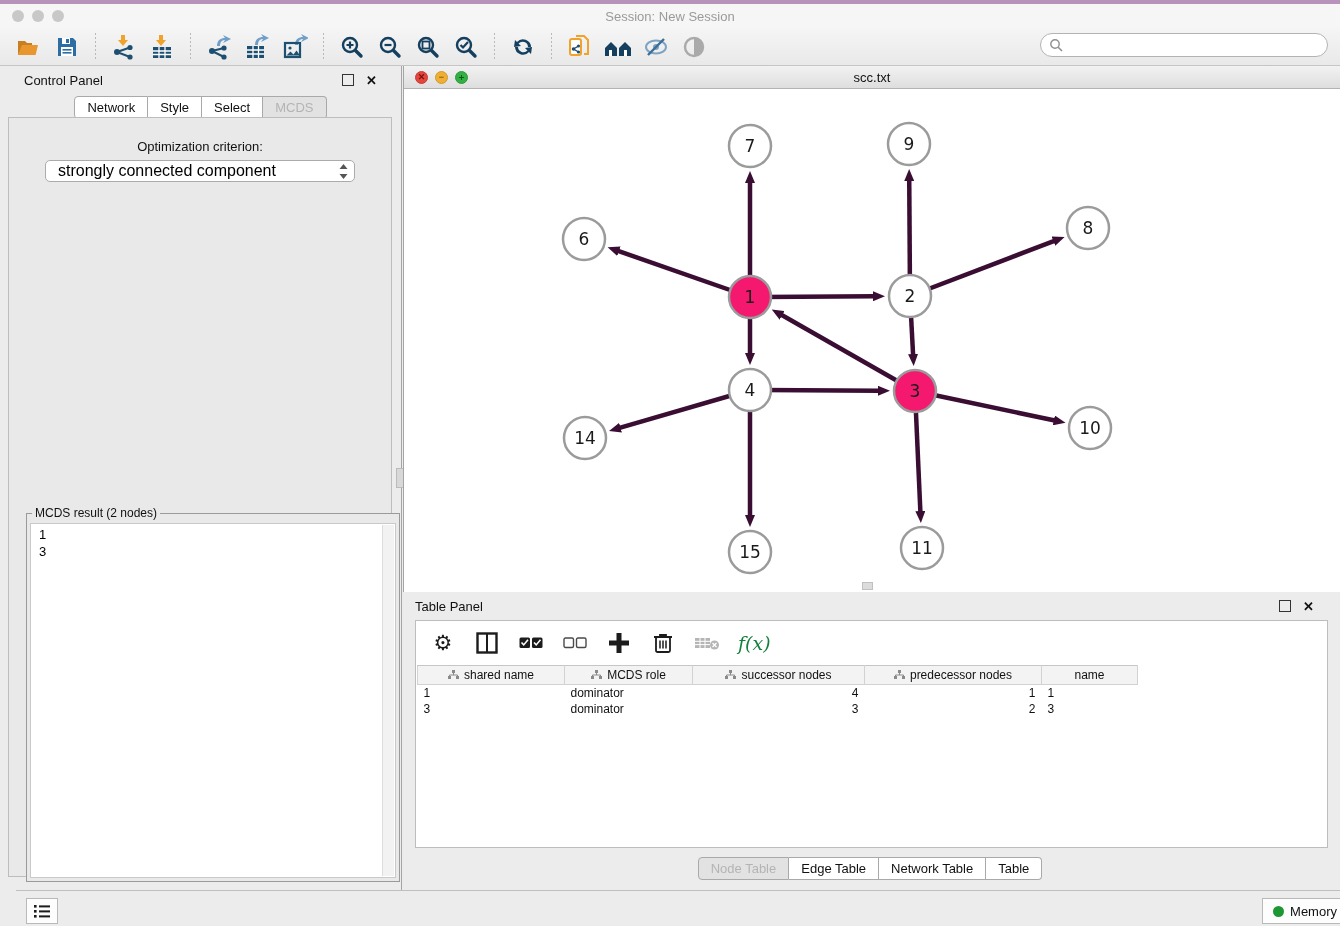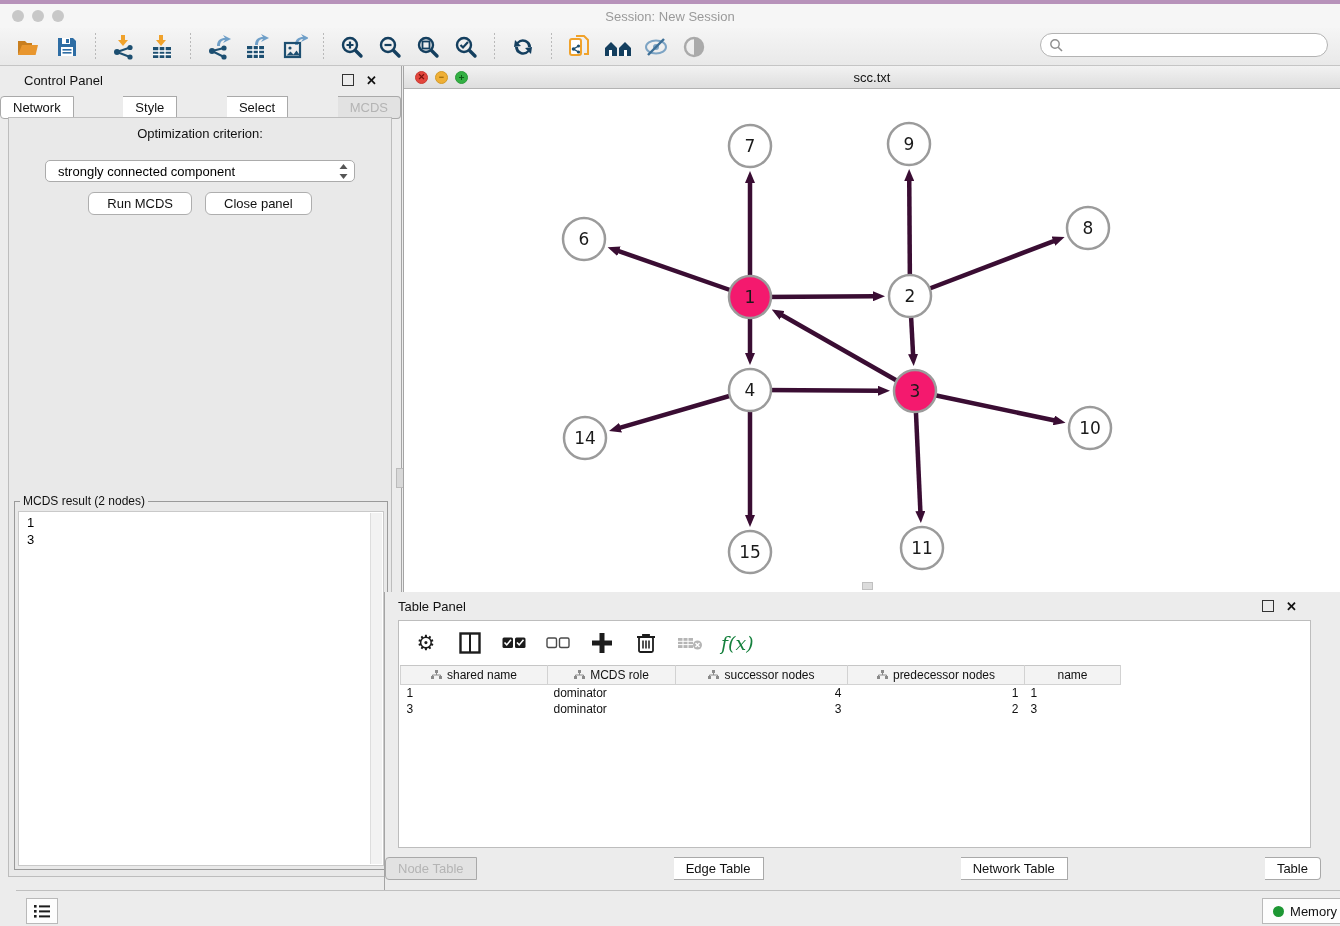--- a/index.html
+++ b/index.html
@@ -21,58 +21,58 @@
   .searchbox{position:absolute;right:12px;top:5px;width:288px;height:24px;background:#fff;
              border:1px solid #b3b3b3;border-radius:13px;display:flex;align-items:center;padding-left:8px;box-sizing:border-box}
   .searchbox input{border:none;outline:none;flex:1;font-size:12px;background:transparent;margin-left:4px}
   
   .control-panel{position:absolute;left:0;top:66px;width:402px;height:824px;background:#ececec;
                  border-right:1px solid #a5a5a5;box-sizing:border-box}
   .panel-head{height:28px;display:flex;align-items:center;font-size:13px;color:#111;padding:0 24px}
   .panel-head .spacer{flex:1}
   .float-btn{width:10px;height:10px;border:1.5px solid #333;margin-right:12px}
   .close-x{font-size:13px;font-weight:bold;color:#111}
-  .tabstrip{position:absolute;left:0;right:0;display:flex;justify-content:space-between}
+  .tabstrip{position:absolute;left:0;right:0;display:flex;justify-content:center}
   .cp-tabs{top:30px}
   .tab{font-size:13px;padding:3px 12px;background:#fff;border:1px solid #a9a9a9;border-left:none;color:#111}
   .tab:first-child{border-left:1px solid #a9a9a9;border-radius:4px 0 0 4px}
   .tab:last-child{border-radius:0 4px 4px 0}
   .tab.active{background:#e2e2e2;color:#b4b4b4}
   .cp-content{position:absolute;left:8px;top:51px;width:384px;height:760px;background:#e9e9e9;
               border:1px solid #bdbdbd;box-sizing:border-box}
-  .opt-label{text-align:center;font-size:13px;margin-top:8px;color:#111}
+  .opt-label{text-align:center;font-size:13px;margin-top:21px;color:#111}
   .selectbox{position:absolute;left:36px;top:42px;width:310px;height:22px;background:#fff;
              border:1px solid #ababab;border-radius:5px;display:flex;align-items:center;
-             font-size:13px;padding-left:12px;box-sizing:border-box}
+             font-size:16px;padding-left:12px;box-sizing:border-box}
   .stepper{position:absolute;right:6px;top:3px}
   .btnrow{position:absolute;left:0;top:74px;width:100%;display:flex;justify-content:center;gap:13px}
   .mac-btn{background:#fff;border:1px solid #aeaeae;border-radius:6px;font-size:13px;padding:3px 18px;color:#111}
   .result-fs{position:absolute;left:5px;top:376px;width:372px;height:374px;border:1px solid #9a9a9a;
-             margin:0;padding:0;background:#e9e9e9}
+             margin:12px;padding:0;background:#e9e9e9}
   .result-fs legend{font-size:12px;color:#111;margin-left:5px;padding:0 3px}
   .result-inner{position:absolute;left:3px;right:3px;top:3px;bottom:3px;background:#fff;
                 border:1px solid #c9c9c9;font-size:13px;line-height:17px;padding:2px 0 0 8px;box-sizing:border-box}
   .result-scroll{position:absolute;right:1px;top:1px;bottom:1px;width:11px;background:#f2f2f2;border-left:1px solid #ddd}
   .v-handle{position:absolute;left:396px;top:468px;width:7px;height:18px;background:#d8d8d8;border:1px solid #bbb}
   
   .net-window{position:absolute;left:403px;top:66px;width:937px;height:526px;background:#fff;
               border-left:1px solid #a5a5a5;box-sizing:border-box}
   .net-titlebar{height:22px;background:linear-gradient(#f2f2f2,#dedede);border-bottom:1px solid #b3b3b3;
                 display:flex;align-items:center;position:relative}
   .traffic{width:13px;height:13px;border-radius:50%;margin-left:7px;display:flex;align-items:center;
            justify-content:center;font-size:9px;font-weight:bold;line-height:1}
   .traffic:first-child{margin-left:11px}
   .t-red{background:#e2463d;color:#7c100c;border:1px solid #c93a32;box-sizing:border-box}
   .t-yel{background:#efaf35;color:#8a5d00;border:1px solid #d29a28;box-sizing:border-box}
   .t-grn{background:#33b043;color:#0c5c17;border:1px solid #2b9a3a;box-sizing:border-box}
   .net-title{position:absolute;left:0;right:0;text-align:center;font-size:13px;color:#111}
   .canvas{position:absolute;left:0;top:22px;right:0;bottom:0}
   .net-handle{position:absolute;left:458px;bottom:2px;width:9px;height:6px;background:#dcdcdc;border:1px solid #c0c0c0}
   
-  .table-panel{position:absolute;left:384px;top:592px;width:937px;height:298px;background:#ececec;
+  .table-panel{position:absolute;left:401px;top:592px;width:937px;height:298px;background:#ececec;
                border-left:1px solid #a5a5a5;box-sizing:border-box}
   .tp-box{position:absolute;left:13px;top:28px;right:10px;height:228px;background:#fff;
           border:1px solid #bdbdbd;box-sizing:border-box}
   .tp-toolbar{height:44px;display:flex;align-items:center;padding-left:14px;gap:18px}
   .tp-tool{display:flex;align-items:center;justify-content:center;width:26px;height:26px}
   table.datatable{border-collapse:collapse;font-size:12px;margin-left:1px}
   table.datatable th{background:#f3f3f3;border:1px solid #d2d2d2;border-top:1px solid #c6c6c6;
        font-weight:normal;height:18px;padding:0 4px;color:#111}
   table.datatable th .hdr{display:inline-flex;align-items:center;gap:5px}
   table.datatable td{height:16px;padding:0 6px;color:#111}
@@ -252,24 +252,20 @@
   <div class="cp-content">
     <div class="opt-label">Optimization criterion:</div>
     <div class="selectbox">
       <span>strongly connected component</span>
       <span class="stepper">
         <svg width="9" height="15" viewBox="0 0 9 15">
             <path d="M4.5 0 L8.5 5 h-8 z" fill="#555"></path>
             <path d="M4.5 15 L0.5 10 h8 z" fill="#555"></path>
           </svg>
       </span>
-    </div>
-    <div class="btnrow">
-      <button class="mac-btn">Run MCDS</button>
-      <button class="mac-btn">Close panel</button>
     </div>
     <fieldset class="result-fs">
       <legend>MCDS result (2 nodes)</legend>
       <div class="result-inner" id="result-lines">
         <div class="result-scroll"></div>
       <div>1</div>
           <div>3</div>
         </div>
     </fieldset>
   </div>

